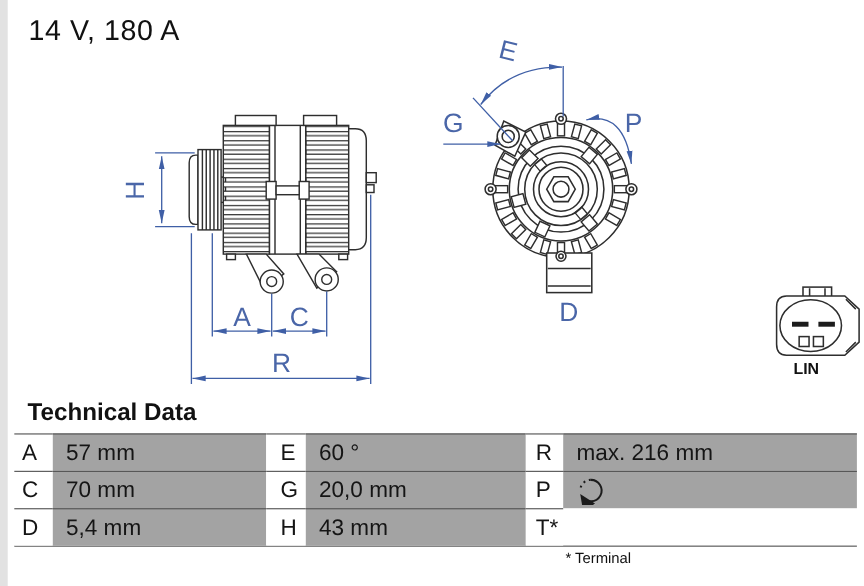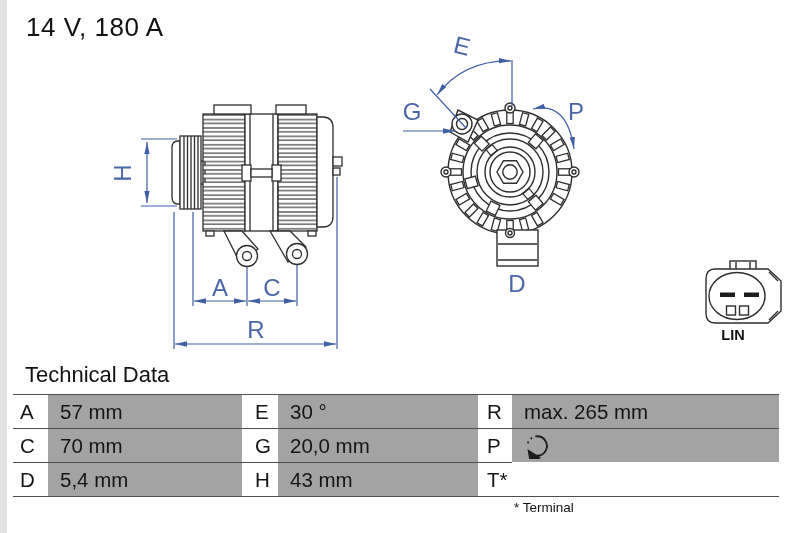--- a/index.html
+++ b/index.html
@@ -1,21 +1,21 @@
 <!DOCTYPE html>
 <html><head>
 <meta charset="utf-8">
 <style>
   html,body{margin:0;padding:0;background:#fff;}
   .stage{position:relative;width:785px;height:533px;background:#fff;overflow:hidden;
          font-family:"Liberation Sans",sans-serif;padding-left:44px;}
   .edge-strip{position:absolute;left:0;top:0;width:7px;height:533px;background:#e2e2e2;}
   .title{position:absolute;left:26px;top:12px;font-size:26px;color:#111;letter-spacing:.5px;}
   .art{position:absolute;left:0;top:0;width:785px;height:533px;}
-  .tech-heading{position:absolute;left:25px;top:362px;font-size:22px;font-weight:normal;color:#111;}
+  .tech-heading{position:absolute;left:25px;top:362px;font-size:22px;font-weight:bold;color:#111;}
   .ttable{position:absolute;left:13px;top:394px;width:766px;
           display:grid;grid-template-columns:35px 194px 36px 200px 34px auto;
           border-bottom:1.5px solid #4f4f4f;}
   .cell{height:34px;display:flex;align-items:center;font-size:20.5px;color:#151515;
         border-top:1.5px solid #4f4f4f;box-sizing:border-box;}
   .key{background:#fff;}
   .key.c1{padding-left:7px;}
   .key.c2{padding-left:13px;}
   .key.c3{padding-left:9px;}
   .val{background:#a3a3a3;padding-left:12px;}
@@ -191,23 +191,23 @@
     <text x="733" y="340" text-anchor="middle" font-size="14.5" font-weight="600" fill="#111">LIN</text>
   </svg>
 
   <div class="tech-heading">Technical Data</div>
 
   <div class="ttable">
 
     <div class="cell key c1">A</div>
     <div class="cell val">57 mm</div>
     <div class="cell key c2">E</div>
-    <div class="cell val">30 °</div>
+    <div class="cell val">60 °</div>
     <div class="cell key c3">R</div>
-    <div class="cell val">max. 265 mm</div>
+    <div class="cell val">max. 216 mm</div>
 
     <div class="cell key c1">C</div>
     <div class="cell val">70 mm</div>
     <div class="cell key c2">G</div>
     <div class="cell val">20,0 mm</div>
     <div class="cell key c3">P</div>
     <div class="cell val">
       <svg class="rot-icon" width="26" height="26" viewBox="0 0 24 24">
         <defs>
           <marker id="rarw" markerWidth="9" markerHeight="7" refX="6.5" refY="3.5" orient="auto">

